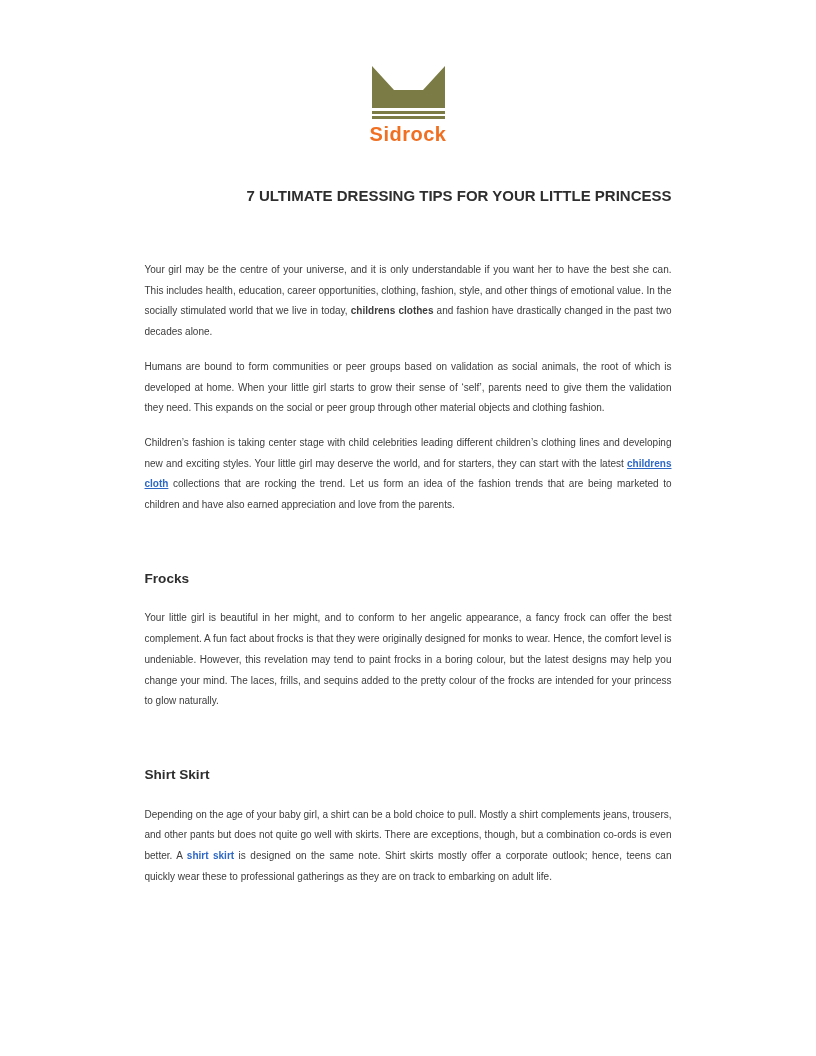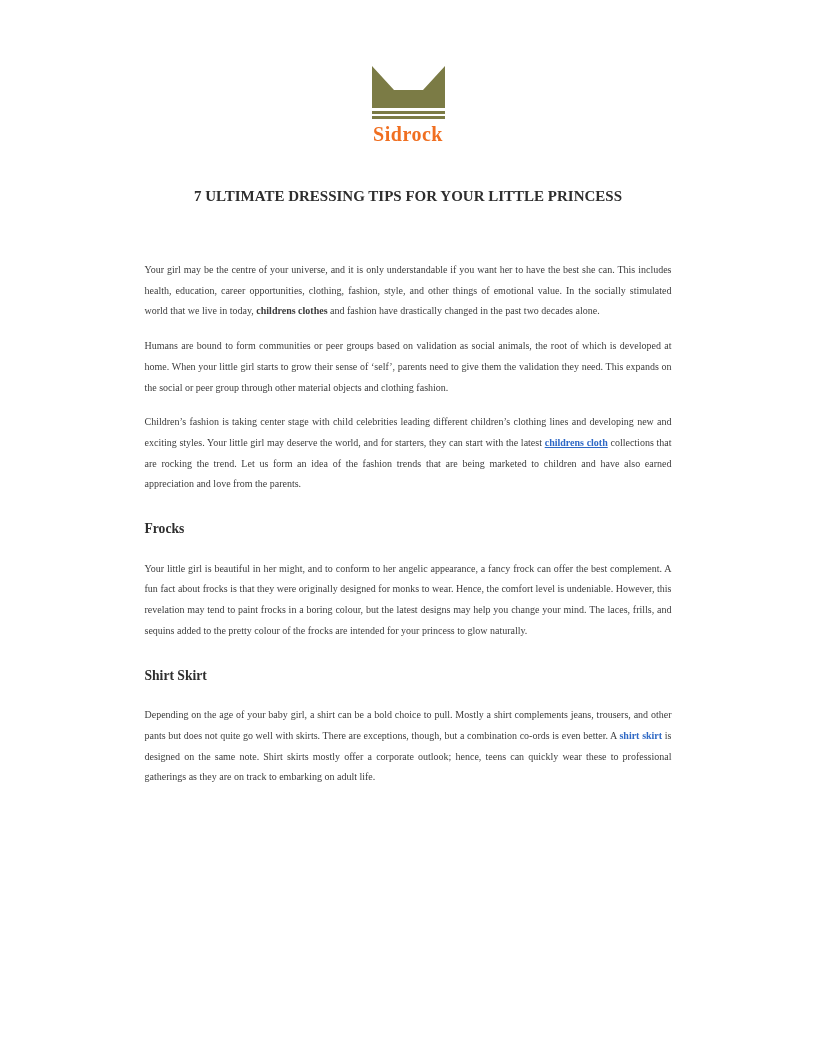--- a/index.html
+++ b/index.html
@@ -2,21 +2,21 @@
 <html style="--olive: #7b7b45; --orange: #f06f21; --link: #2e68c5; --text: #3c3c3c; --heading: #2e2e2e;"><head>
 <meta charset="utf-8">
 <style>
   html, body { margin: 0; padding: 0; background: #ffffff; }
   .page {
     position: relative;
     width: 719px;
     height: 1056px;
     margin: 0 auto;
     background: #ffffff;
-    font-family: Liberation Serif, serif;
+    font-family: Liberation Sans, sans-serif;
     overflow: hidden;
   }
   
   .logo-block {
     padding-top: 66px;
     display: flex;
     flex-direction: column;
     align-items: center;
   }
   .emblem { display: block; }
@@ -32,40 +32,40 @@
     margin-top: 3px;
     font-size: 20px;
     line-height: 24px;
     font-weight: 700;
     letter-spacing: 0.5px;
     color: var(--orange, #f06f21);
   }
   
   .doc-title {
     margin: 40px 96px 0;
-    text-align: center;
+    text-align: right;
     font-size: 15px;
     line-height: 20px;
     font-weight: 700;
     color: var(--heading, #2e2e2e);
   }
   
   .content {
     margin: 54px 96px 0;
   }
   .body-text {
     margin: 0 0 14px;
     font-size: 10px;
     line-height: 20.7px;
     text-align: justify;
     color: var(--text, #3c3c3c);
   }
   .body-text strong { font-weight: 700; color: var(--text, #3c3c3c); }
   .section-heading {
-    margin: 24px 0 19px;
+    margin: 53px 0 19px;
     font-size: 13.6px;
     line-height: 20.7px;
     font-weight: 700;
     color: var(--heading, #2e2e2e);
   }
   a.link {
     color: var(--link, #2e68c5);
     font-weight: 700;
     text-decoration: none;
     cursor: pointer;

